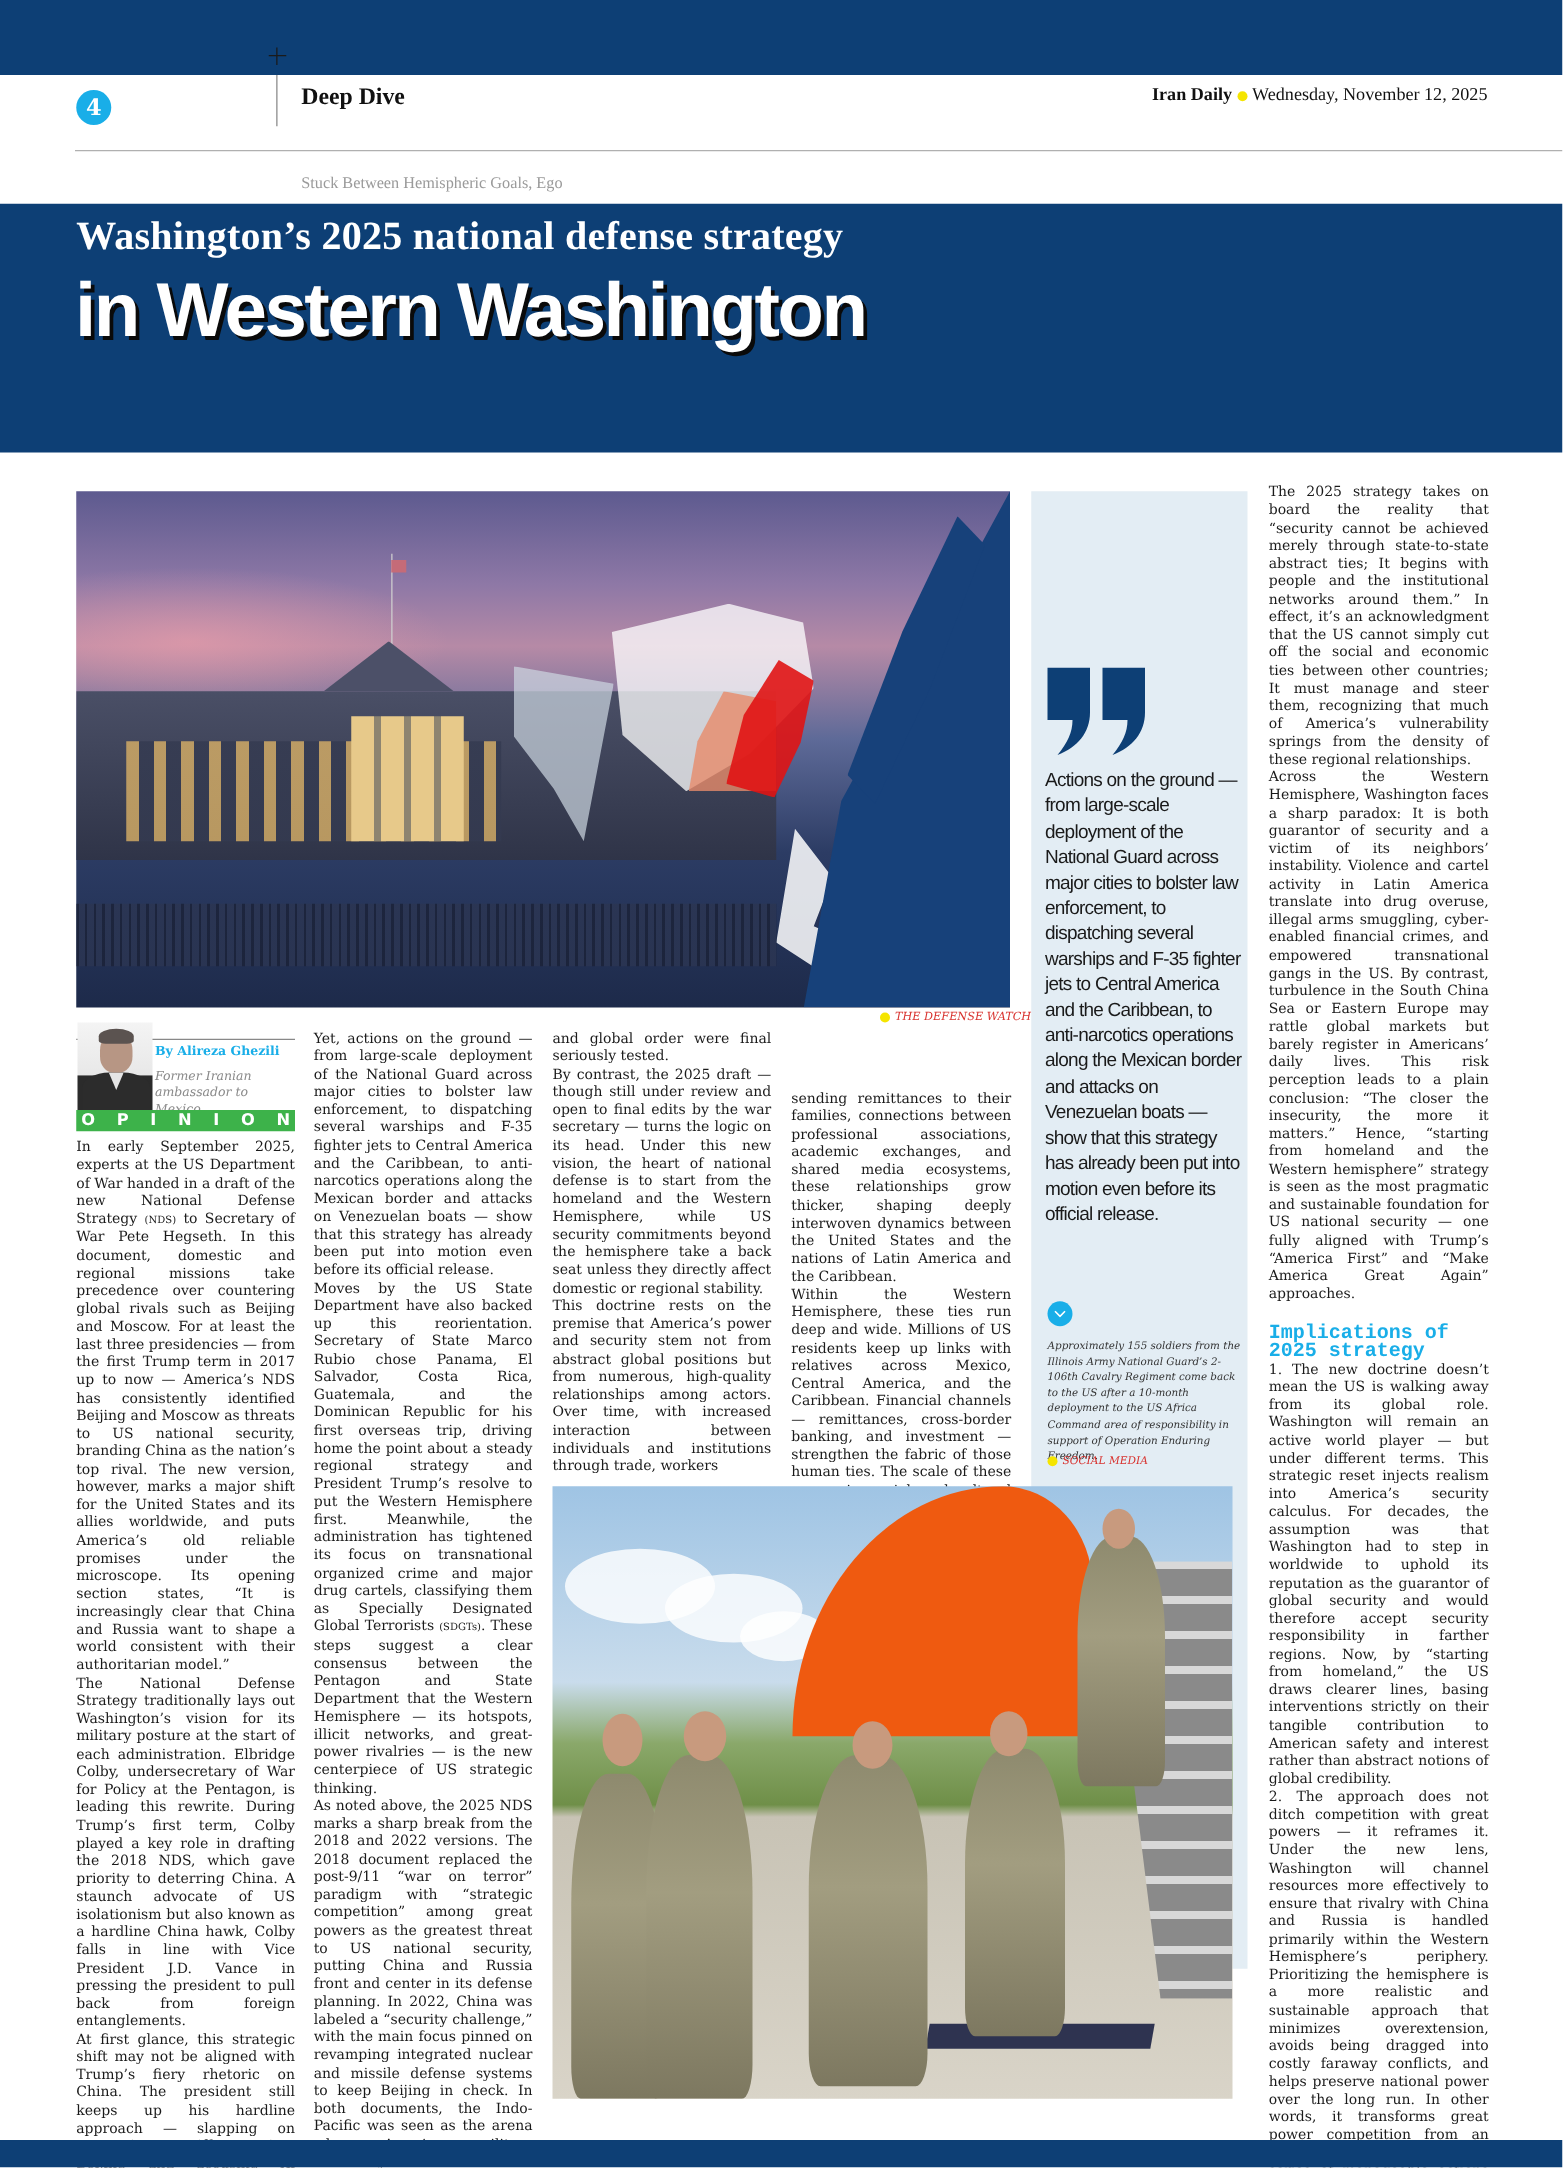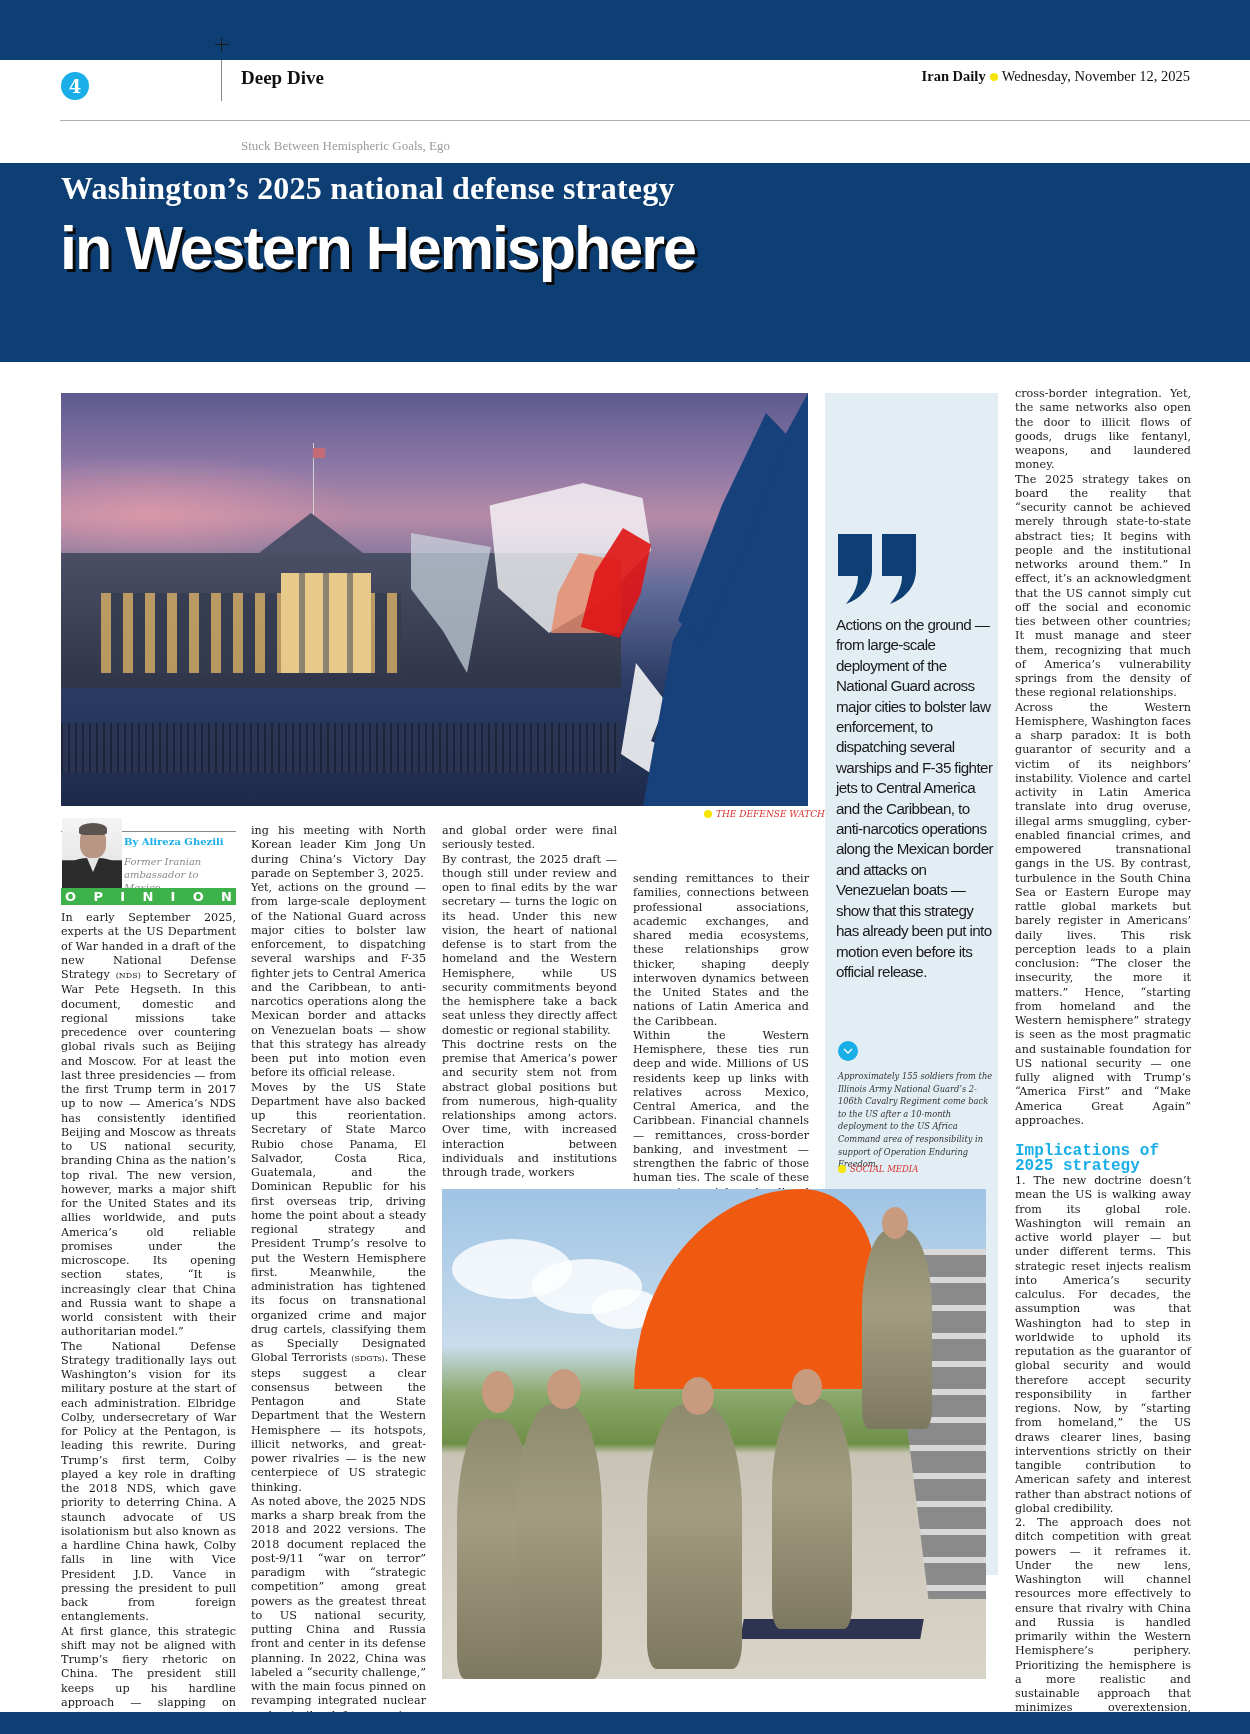--- a/index.html
+++ b/index.html
@@ -103,21 +103,21 @@
 <div class="masthead">
   <b>Iran Daily</b>
   <span class="ydot"></span>
   <span>Wednesday, November 12, 2025</span>
 </div>
 <div class="head-rule"></div>
 
 <div class="banner"></div>
 <div class="kicker">Washington’s 2025 national defense strategy</div>
 <div class="headline">
-  <div>in Western Hemisphere</div>
+  <div>in Western Washington</div>
 </div>
 
 <div class="main-img" title="US Treasury building at dusk overlaid with a map of East Asia highlighting China in red">
   <div class="sky-glow"></div>
   <div class="flagpole"></div>
   <div class="flag"></div>
   <div class="pediment"></div>
   <div class="building"></div>
   <div class="windows"></div>
   <div class="portico"></div>
@@ -154,21 +154,20 @@
   <span>N</span>
 </div>
 
 <div class="text-col" style="left:61px; top:911px; width:175px;">
   <p><span>In early September 2025, experts at the US Department of War handed in a draft of the new National Defense Strategy </span><span class="sc">(NDS)</span><span> to Secretary of War Pete Hegseth. In this document, domestic and regional missions take precedence over countering global rivals such as Beijing and Moscow. For at least the last three presidencies — from the first Trump term in 2017 up to now — America’s NDS has consistently identified Beijing and Moscow as threats to US national security, branding China as the nation’s top rival. The new version, however, marks a major shift for the United States and its allies worldwide, and puts America’s old reliable promises under the microscope. Its opening section states, “It is increasingly clear that China and Russia want to shape a world consistent with their authoritarian model.”</span></p>
   <p>The National Defense Strategy traditionally lays out Washington’s vision for its military posture at the start of each administration. Elbridge Colby, undersecretary of War for Policy at the Pentagon, is leading this rewrite. During Trump’s first term, Colby played a key role in drafting the 2018 NDS, which gave priority to deterring China. A staunch advocate of US isolationism but also known as a hardline China hawk, Colby falls in line with Vice President J.D. Vance in pressing the president to pull back from foreign entanglements.</p>
   <p>At first glance, this strategic shift may not be aligned with Trump’s fiery rhetoric on China. The president still keeps up his hardline approach — slapping on staggering tariffs against Beijing and accusing Xi Jinping and Vladimir Putin of conspiring against the United States follow-</p>
 </div>
 
 <div class="text-col" style="left:251px; top:824px; width:175px;">
-  <p>ing his meeting with North Korean leader Kim Jong Un during China’s Victory Day parade on September 3, 2025.</p>
   <p>Yet, actions on the ground — from large-scale deployment of the National Guard across major cities to bolster law enforcement, to dispatching several warships and F-35 fighter jets to Central America and the Caribbean, to anti-narcotics operations along the Mexican border and attacks on Venezuelan boats — show that this strategy has already been put into motion even before its official release.</p>
   <p><span>Moves by the US State Department have also backed up this reorientation. Secretary of State Marco Rubio chose Panama, El Salvador, Costa Rica, Guatemala, and the Dominican Republic for his first overseas trip, driving home the point about a steady regional strategy and President Trump’s resolve to put the Western Hemisphere first. Meanwhile, the administration has tightened its focus on transnational organized crime and major drug cartels, classifying them as Specially Designated Global Terrorists </span><span class="sc">(SDGTs)</span><span>. These steps suggest a clear consensus between the Pentagon and State Department that the Western Hemisphere — its hotspots, illicit networks, and great-power rivalries — is the new centerpiece of US strategic thinking.</span></p>
   <p>As noted above, the 2025 NDS marks a sharp break from the 2018 and 2022 versions. The 2018 document replaced the post-9/11 “war on terror” paradigm with “strategic competition” among great powers as the greatest threat to US national security, putting China and Russia front and center in its defense planning. In 2022, China was labeled a “security challenge,” with the main focus pinned on revamping integrated nuclear and missile defense systems to keep Beijing in check. In both documents, the Indo-Pacific was seen as the arena where American military credibility</p>
 </div>
 
 <div class="text-col" style="left:442px; top:824px; width:175px;">
   <p>and global order were final seriously tested.</p>
   <p>By contrast, the 2025 draft — though still under review and open to final edits by the war secretary — turns the logic on its head. Under this new vision, the heart of national defense is to start from the homeland and the Western Hemisphere, while US security commitments beyond the hemisphere take a back seat unless they directly affect domestic or regional stability.</p>
   <p>This doctrine rests on the premise that America’s power and security stem not from abstract global positions but from numerous, high-quality relationships among actors. Over time, with increased interaction between individuals and institutions through trade, workers</p>
 </div>
@@ -189,21 +188,20 @@
       <path d="M1 1 L5 5 L9 1" fill="none" stroke="#fff" stroke-width="1.3"></path>
     </svg>
 </div>
 <div class="caption">Approximately 155 soldiers from the Illinois Army National Guard’s 2-106th Cavalry Regiment come back to the US after a 10-month deployment to the US Africa Command area of responsibility in support of Operation Enduring Freedom.</div>
 <div class="photo-credit" style="left:838px; top:1164px; font-size:8.5px;">
   <span class="ydot"></span>
   <span>SOCIAL MEDIA</span>
 </div>
 
 <div class="text-col" style="left:1015px; top:387px; width:176px;">
-  <p>cross-border integration. Yet, the same networks also open the door to illicit flows of goods, drugs like fentanyl, weapons, and laundered money.</p>
   <p>The 2025 strategy takes on board the reality that “security cannot be achieved merely through state-to-state abstract ties; It begins with people and the institutional networks around them.” In effect, it’s an acknowledgment that the US cannot simply cut off the social and economic ties between other countries; It must manage and steer them, recognizing that much of America’s vulnerability springs from the density of these regional relationships.</p>
   <p>Across the Western Hemisphere, Washington faces a sharp paradox: It is both guarantor of security and a victim of its neighbors’ instability. Violence and cartel activity in Latin America translate into drug overuse, illegal arms smuggling, cyber-enabled financial crimes, and empowered transnational gangs in the US. By contrast, turbulence in the South China Sea or Eastern Europe may rattle global markets but barely register in Americans’ daily lives. This risk perception leads to a plain conclusion: “The closer the insecurity, the more it matters.” Hence, “starting from homeland and the Western hemisphere” strategy is seen as the most pragmatic and sustainable foundation for US national security — one fully aligned with Trump’s “America First” and “Make America Great Again” approaches.</p>
   <div class="sub-head">Implications of 2025 strategy</div>
   <p>1. The new doctrine doesn’t mean the US is walking away from its global role. Washington will remain an active world player — but under different terms. This strategic reset injects realism into America’s security calculus. For decades, the assumption was that Washington had to step in worldwide to uphold its reputation as the guarantor of global security and would therefore accept security responsibility in farther regions. Now, by “starting from homeland,” the US draws clearer lines, basing interventions strictly on their tangible contribution to American safety and interest rather than abstract notions of global credibility.</p>
   <p>2. The approach does not ditch competition with great powers — it reframes it. Under the new lens, Washington will channel resources more effectively to ensure that rivalry with China and Russia is handled primarily within the Western Hemisphere’s periphery. Prioritizing the hemisphere is a more realistic and sustainable approach that minimizes overextension, avoids being dragged into costly faraway conflicts, and helps preserve national power over the long run. In other words, it transforms great power competition from an unlimited global contest into a series of manageable actions within regional</p>
 </div>
 
 <div class="photo2" title="Soldiers descending airplane stairs and shaking hands on the tarmac">
   <div class="cloud" style="left:10px; top:50px; width:120px; height:60px;"></div>
   <div class="cloud" style="left:90px; top:70px; width:110px; height:55px;"></div>

